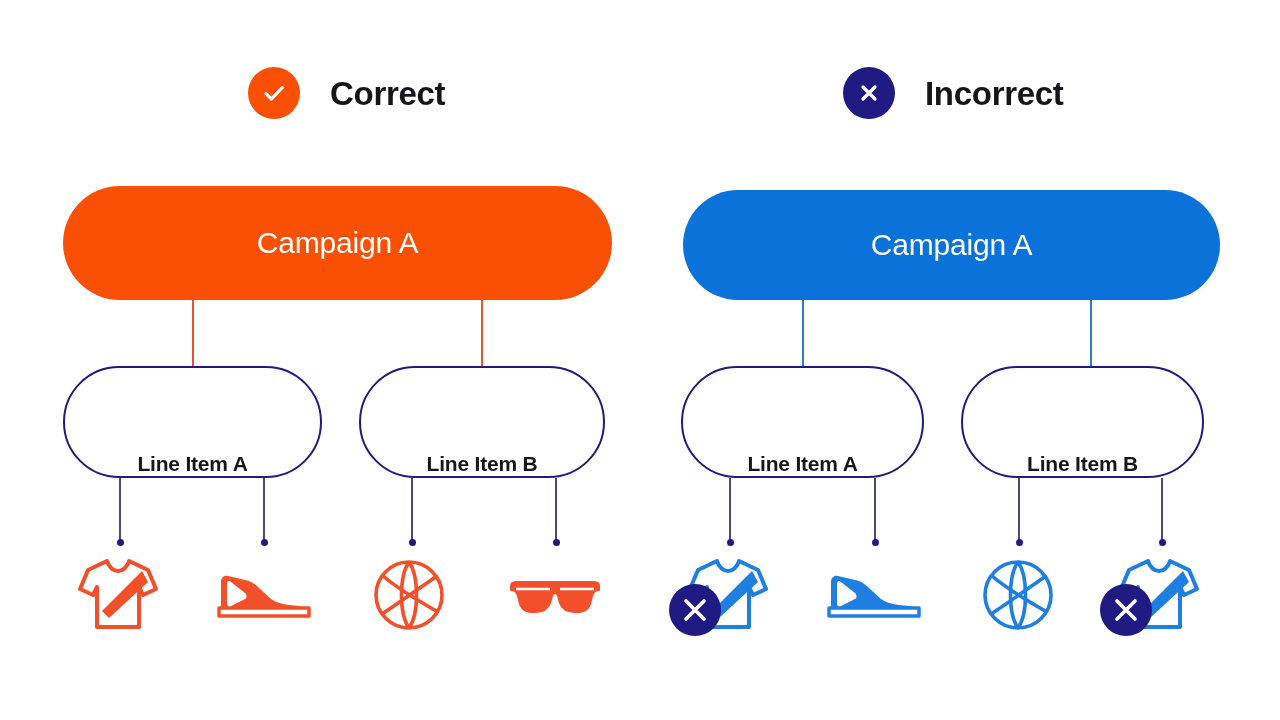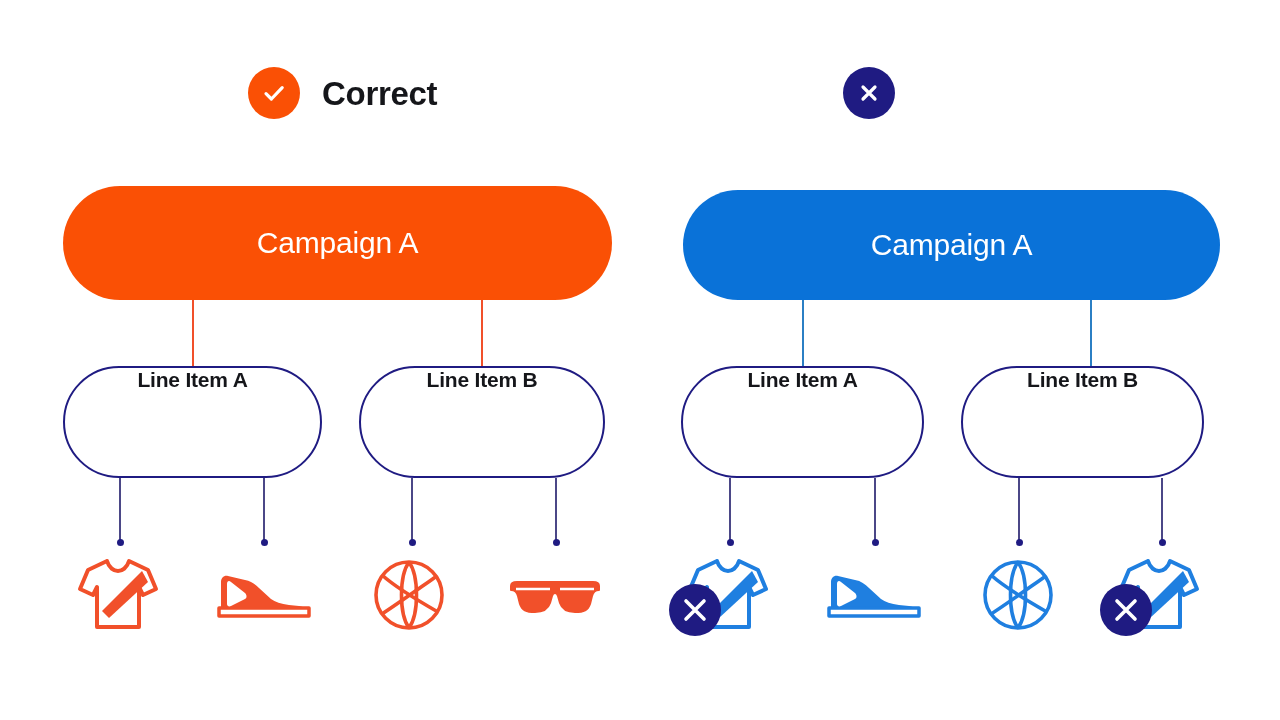--- a/index.html
+++ b/index.html
@@ -6,21 +6,21 @@
   body{
     width:1280px;height:720px;
     background:#ffffff;
     font-family:"Liberation Sans", sans-serif;
     overflow:hidden;
     position:relative;
   }
   .stage{position:absolute;left:0;top:0;width:1280px;height:720px;}
 
   
-  .legend{position:absolute;display:flex;align-items:center;gap:22px;}
+  .legend{position:absolute;display:flex;align-items:center;gap:30px;}
   .legend-badge{
     width:52px;height:52px;border-radius:50%;
     display:flex;align-items:center;justify-content:center;
     flex:0 0 auto;
   }
   .legend-badge svg{display:block;}
   .legend-label{
     font-size:33px;font-weight:700;color:#15161a;
     letter-spacing:-0.3px;line-height:1;white-space:nowrap;
   }
@@ -35,21 +35,21 @@
     color:#ffffff;font-size:30px;font-weight:400;letter-spacing:-0.2px;
     white-space:nowrap;
   }
 
   
   .lineitem{
     position:absolute;
     background:#ffffff;
     border:2px solid #1f1b82;
     border-radius:999px;
-    display:flex;align-items:flex-start;justify-content:center;
+    display:flex;align-items:flex-end;justify-content:center;
     box-sizing:border-box;
   }
   .lineitem-label{
     font-size:21px;font-weight:700;color:#15161a;
     letter-spacing:-0.2px;white-space:nowrap;
   }
 
   
   .vline{position:absolute;width:2px;}
   .vline.orange{background:#f1502a;}
@@ -79,20 +79,21 @@
     </div>
     <div class="legend-label">Correct</div>
   </div>
 
   <div class="legend" style="left:843px;top:67px;">
     <div class="legend-badge" style="background:#1f1b82;">
       <svg width="30" height="30" viewBox="0 0 30 30" aria-hidden="true">
         <path d="M9 9 L21 21 M21 9 L9 21" fill="none" stroke="#ffffff" stroke-width="3.2" stroke-linecap="round"></path>
       </svg>
     </div>
+    <div class="legend-label">Incorrect</div>
   </div>
 
   <div class="campaign" style="left:63px;top:186px;width:549px;height:114px;background:#fa5005;">
     <span class="campaign-label">Campaign A</span>
   </div>
 
   <div class="vline orange" style="left:192px;top:300px;height:66px;"></div>
   <div class="vline orange" style="left:481px;top:300px;height:66px;"></div>
 
   <div class="lineitem" style="left:63px;top:366px;width:259px;height:112px;">

